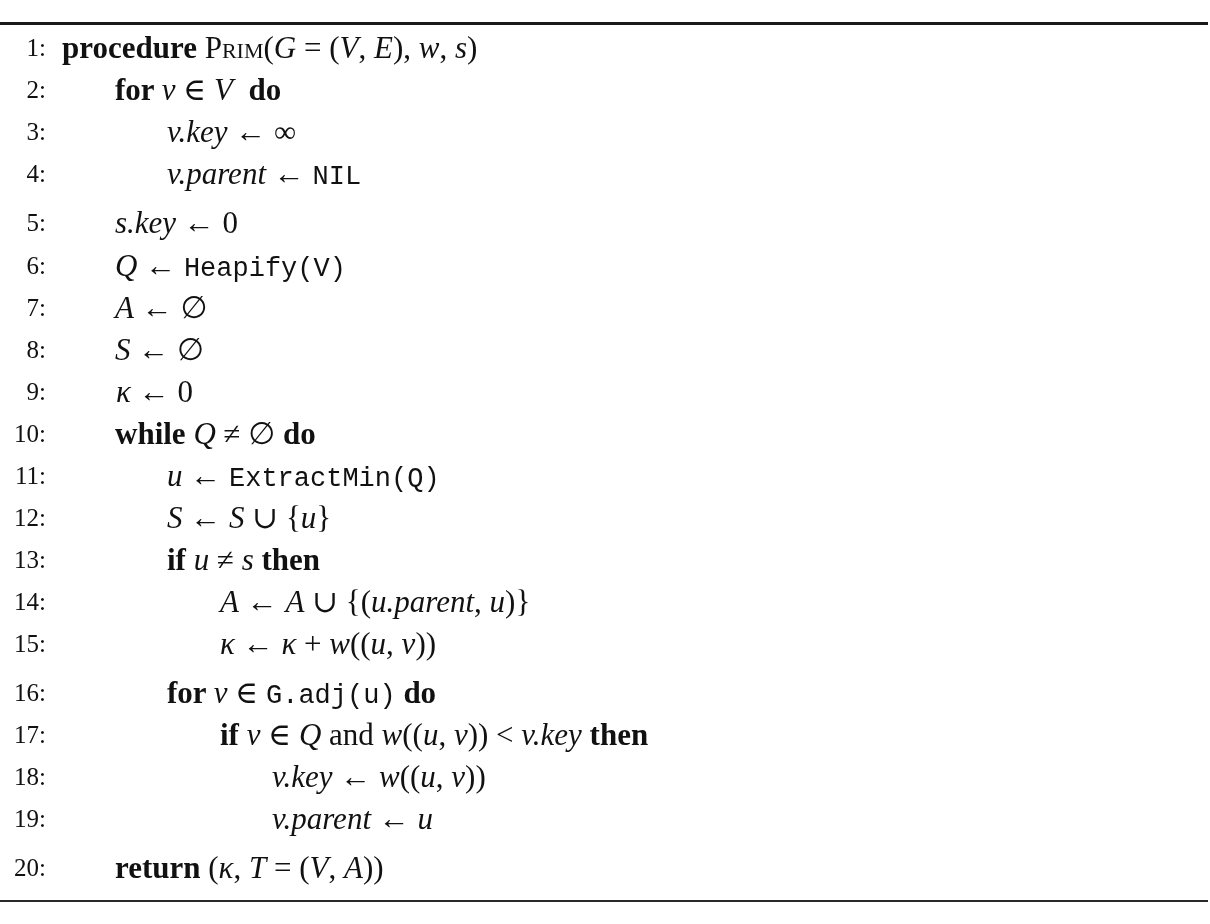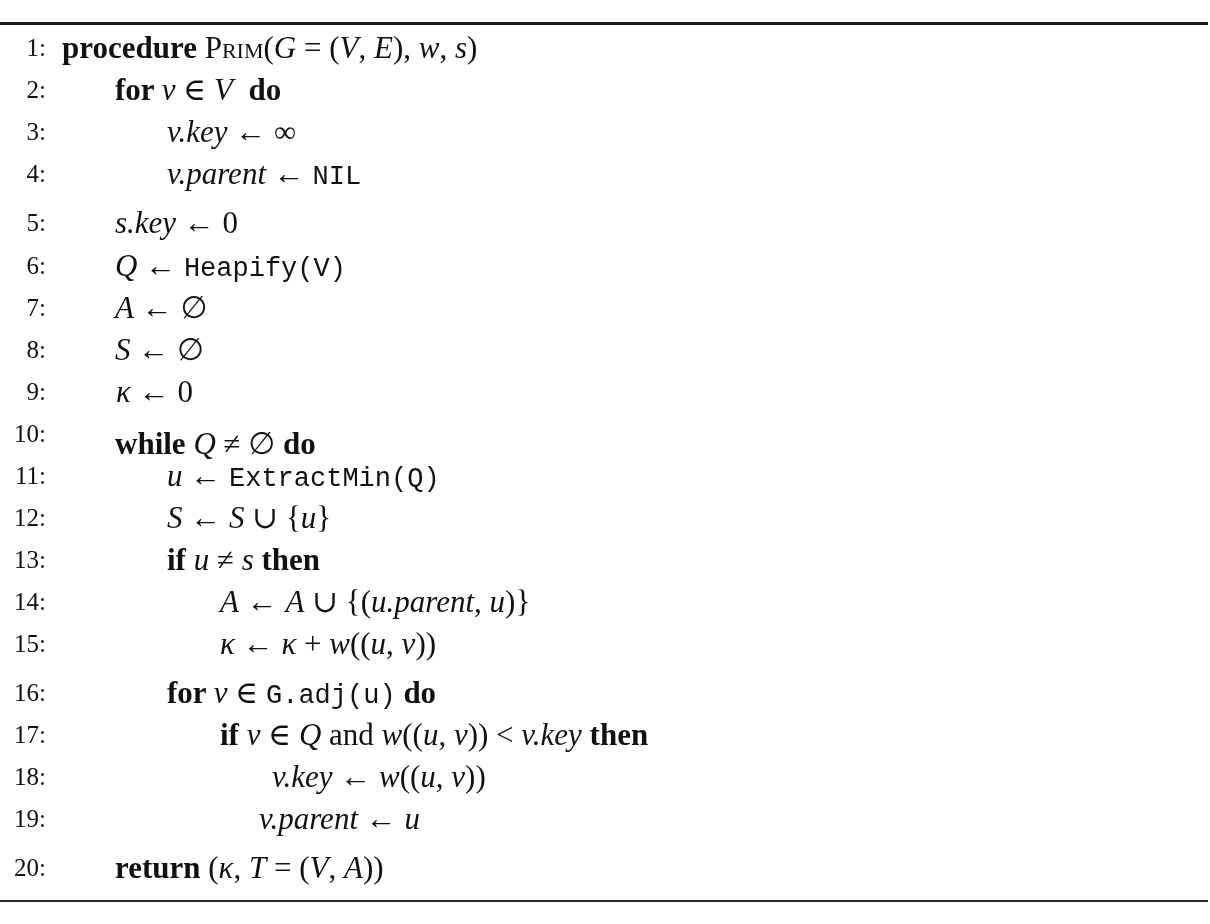--- a/index.html
+++ b/index.html
@@ -55,21 +55,21 @@
     <div class="line" style="top: 303px;">
       <span class="lineno">8:</span>
       <span class="code" style="left: 115px;"><span class="m" style="white-space: pre;">S</span><span class="r" style="white-space: pre;"> ← ∅</span></span>
     </div>
     <div class="line" style="top: 345px;">
       <span class="lineno">9:</span>
       <span class="code" style="left: 116px;"><span class="m" style="white-space: pre;">κ</span><span class="r" style="white-space: pre;"> ← 0</span></span>
     </div>
     <div class="line" style="top: 387px;">
       <span class="lineno">10:</span>
-      <span class="code" style="left: 115px; margin-top: 10px;"><span class="kw" style="white-space: pre;">while </span><span class="m" style="white-space: pre;">Q</span><span class="r" style="white-space: pre;"> ≠ ∅ </span><span class="kw" style="white-space: pre;">do</span></span>
+      <span class="code" style="left: 115px;"><span class="kw" style="white-space: pre;">while </span><span class="m" style="white-space: pre;">Q</span><span class="r" style="white-space: pre;"> ≠ ∅ </span><span class="kw" style="white-space: pre;">do</span></span>
     </div>
     <div class="line" style="top: 429px;">
       <span class="lineno">11:</span>
       <span class="code" style="left: 167px;"><span class="m" style="white-space: pre;">u</span><span class="r" style="white-space: pre;"> ← </span><span class="tt" style="white-space: pre;">ExtractMin(Q)</span></span>
     </div>
     <div class="line" style="top: 471px;">
       <span class="lineno">12:</span>
       <span class="code" style="left: 167px;"><span class="m" style="white-space: pre;">S</span><span class="r" style="white-space: pre;"> ← </span><span class="m" style="white-space: pre;">S</span><span class="r" style="white-space: pre;"> ∪ {</span><span class="m" style="white-space: pre;">u</span><span class="r" style="white-space: pre;">}</span></span>
     </div>
     <div class="line" style="top: 513px;">
@@ -91,21 +91,21 @@
     <div class="line" style="top: 688px;">
       <span class="lineno">17:</span>
       <span class="code" style="left: 220px;"><span class="kw" style="white-space: pre;">if </span><span class="m" style="white-space: pre;">v</span><span class="r" style="white-space: pre;"> ∈ </span><span class="m" style="white-space: pre;">Q</span><span class="r" style="white-space: pre;"> and </span><span class="m" style="white-space: pre;">w</span><span class="r" style="white-space: pre;">((</span><span class="m" style="white-space: pre;">u</span><span class="r" style="white-space: pre;">, </span><span class="m" style="white-space: pre;">v</span><span class="r" style="white-space: pre;">)) &lt; </span><span class="m" style="white-space: pre;">v.key</span><span class="kw" style="white-space: pre;"> then</span></span>
     </div>
     <div class="line" style="top: 730px;">
       <span class="lineno">18:</span>
       <span class="code" style="left: 272px;"><span class="m" style="white-space: pre;">v.key</span><span class="r" style="white-space: pre;"> ← </span><span class="m" style="white-space: pre;">w</span><span class="r" style="white-space: pre;">((</span><span class="m" style="white-space: pre;">u</span><span class="r" style="white-space: pre;">, </span><span class="m" style="white-space: pre;">v</span><span class="r" style="white-space: pre;">))</span></span>
     </div>
     <div class="line" style="top: 772px;">
       <span class="lineno">19:</span>
-      <span class="code" style="left: 259px;"><span class="m" style="white-space: pre;">v.parent</span><span class="r" style="white-space: pre;"> ← </span><span class="m" style="white-space: pre;">u</span></span>
+      <span class="code" style="left: 272px;"><span class="m" style="white-space: pre;">v.parent</span><span class="r" style="white-space: pre;"> ← </span><span class="m" style="white-space: pre;">u</span></span>
     </div>
     <div class="line" style="top: 821px;">
       <span class="lineno">20:</span>
       <span class="code" style="left: 115px;"><span class="kw" style="white-space: pre;">return </span><span class="r" style="white-space: pre;">(</span><span class="m" style="white-space: pre;">κ</span><span class="r" style="white-space: pre;">, </span><span class="m" style="white-space: pre;">T</span><span class="r" style="white-space: pre;"> = (</span><span class="m" style="white-space: pre;">V</span><span class="r" style="white-space: pre;">, </span><span class="m" style="white-space: pre;">A</span><span class="r" style="white-space: pre;">))</span></span>
     </div>
   </div>
 
 <div class="rule-bottom"></div>
 
 </body></html>

